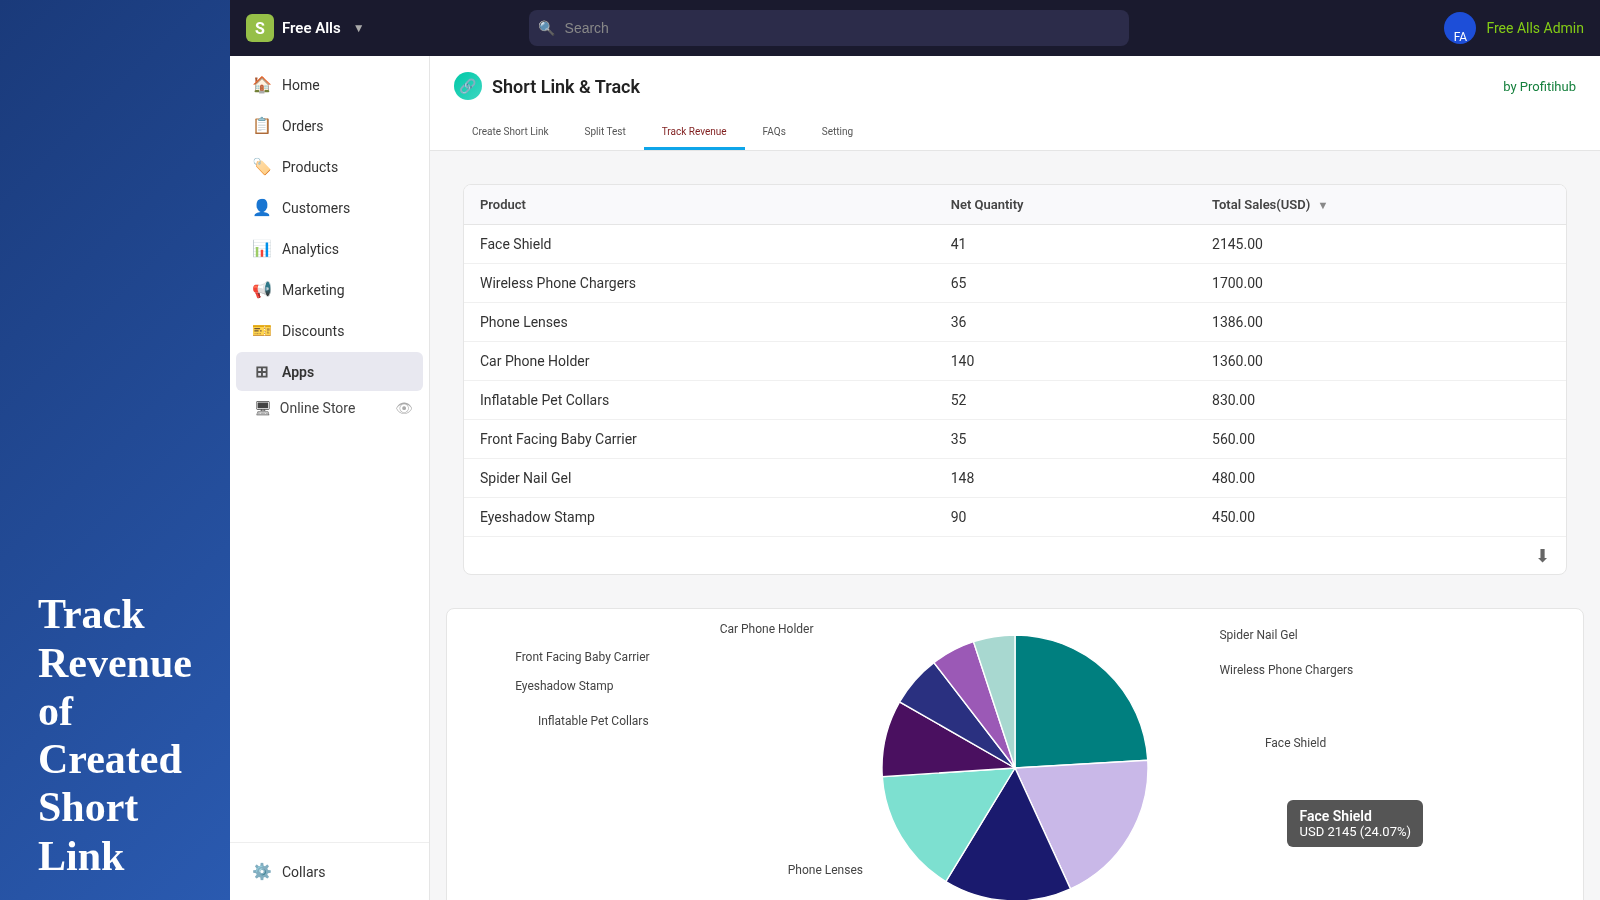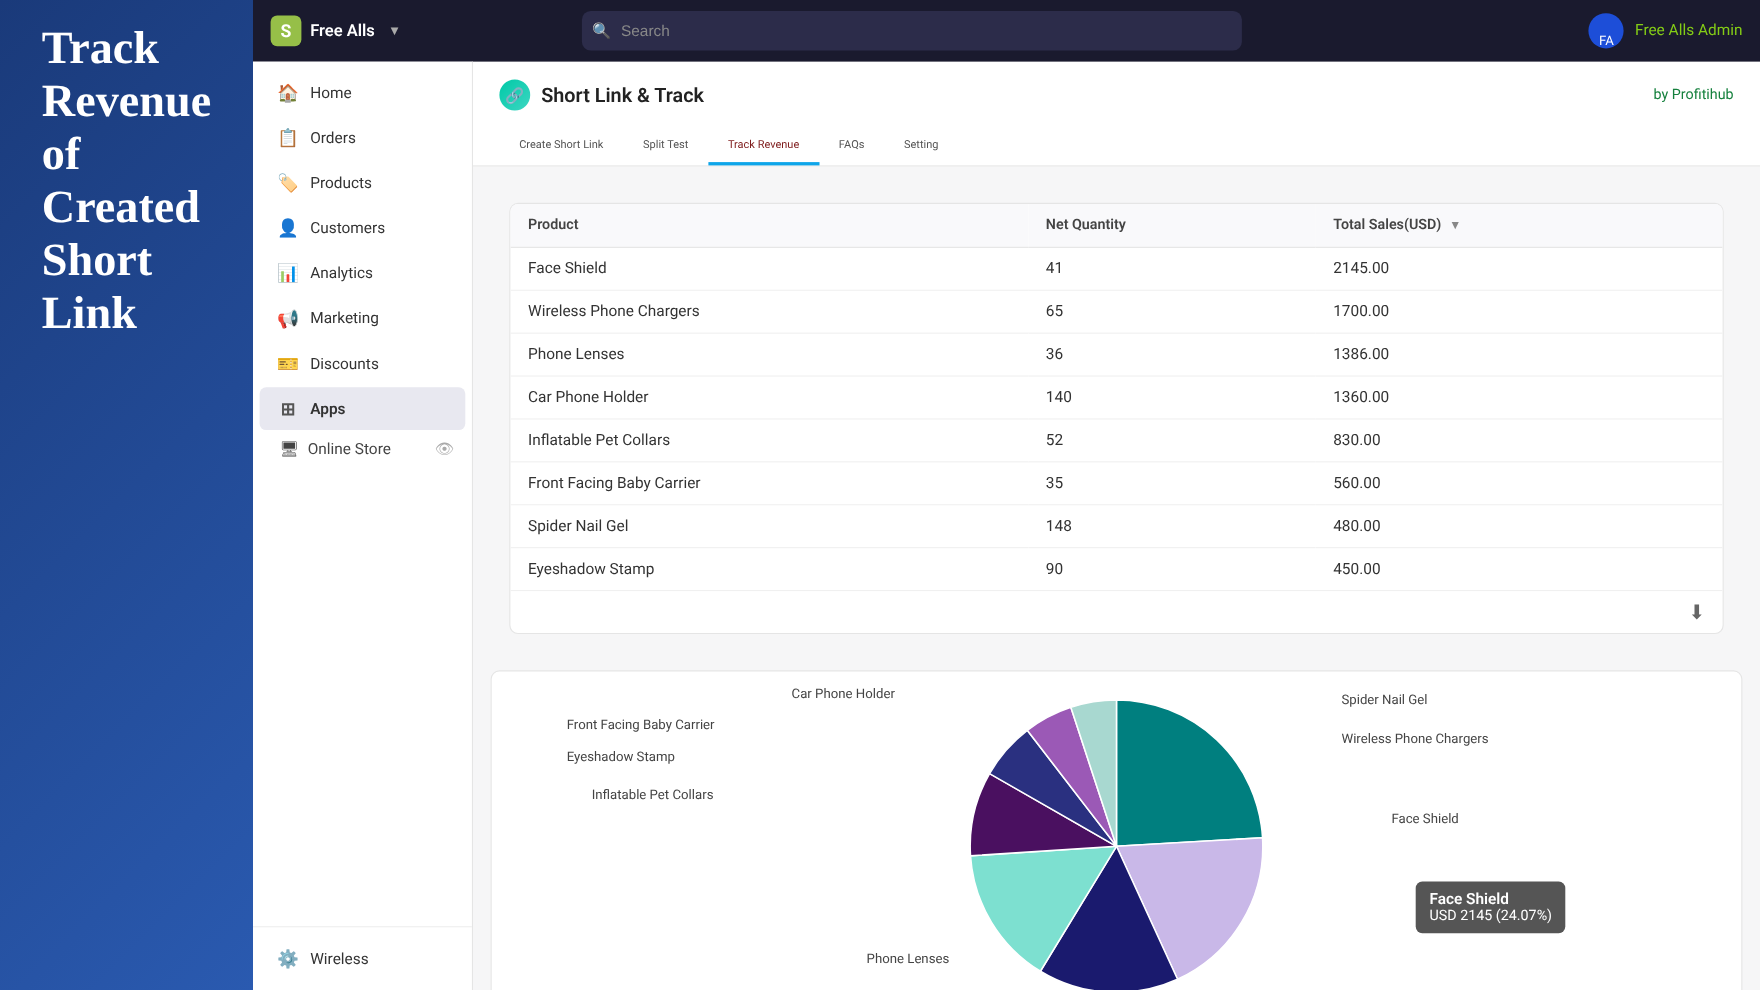--- a/index.html
+++ b/index.html
@@ -3,21 +3,21 @@
   <meta charset="utf-8">
   <style>
     * { box-sizing: border-box; margin: 0; padding: 0; }
     body { font-family: -apple-system, BlinkMacSystemFont, 'Segoe UI', Roboto, sans-serif; background: #1a4a8a; width: 1600px; height: 900px; overflow: hidden; display: flex; }
 
     
     .left-text {
       width: 230px;
       min-width: 230px;
       display: flex;
-      align-items: flex-start;
+      align-items: flex-end;
       justify-content: center;
       padding: 20px;
       background: linear-gradient(135deg, #1a3a7a, #2a5ab0);
     }
     .left-text h1 {
       color: white;
       font-size: 42px;
       font-weight: 700;
       line-height: 1.15;
       font-family: 'Georgia', serif;
@@ -375,21 +375,21 @@
         <div class="sub-item-left">
           <span>🖥</span>
           <span>Online Store</span>
         </div>
         <span style="color:#aaa; font-size:14px;">👁</span>
       </div>
 
       <div class="sidebar-footer">
         <div class="sidebar-item">
           <span class="sidebar-icon">⚙️</span>
-          <span>Wireless</span>
+          <span>Collars</span>
         </div>
       </div>
     </div>
 
     <div class="main-content">
       <div class="app-header">
         <div class="app-title-row">
           <div class="app-title-left">
             <div class="app-logo">🔗</div>
             <span class="app-title">Short Link &amp; Track</span>

